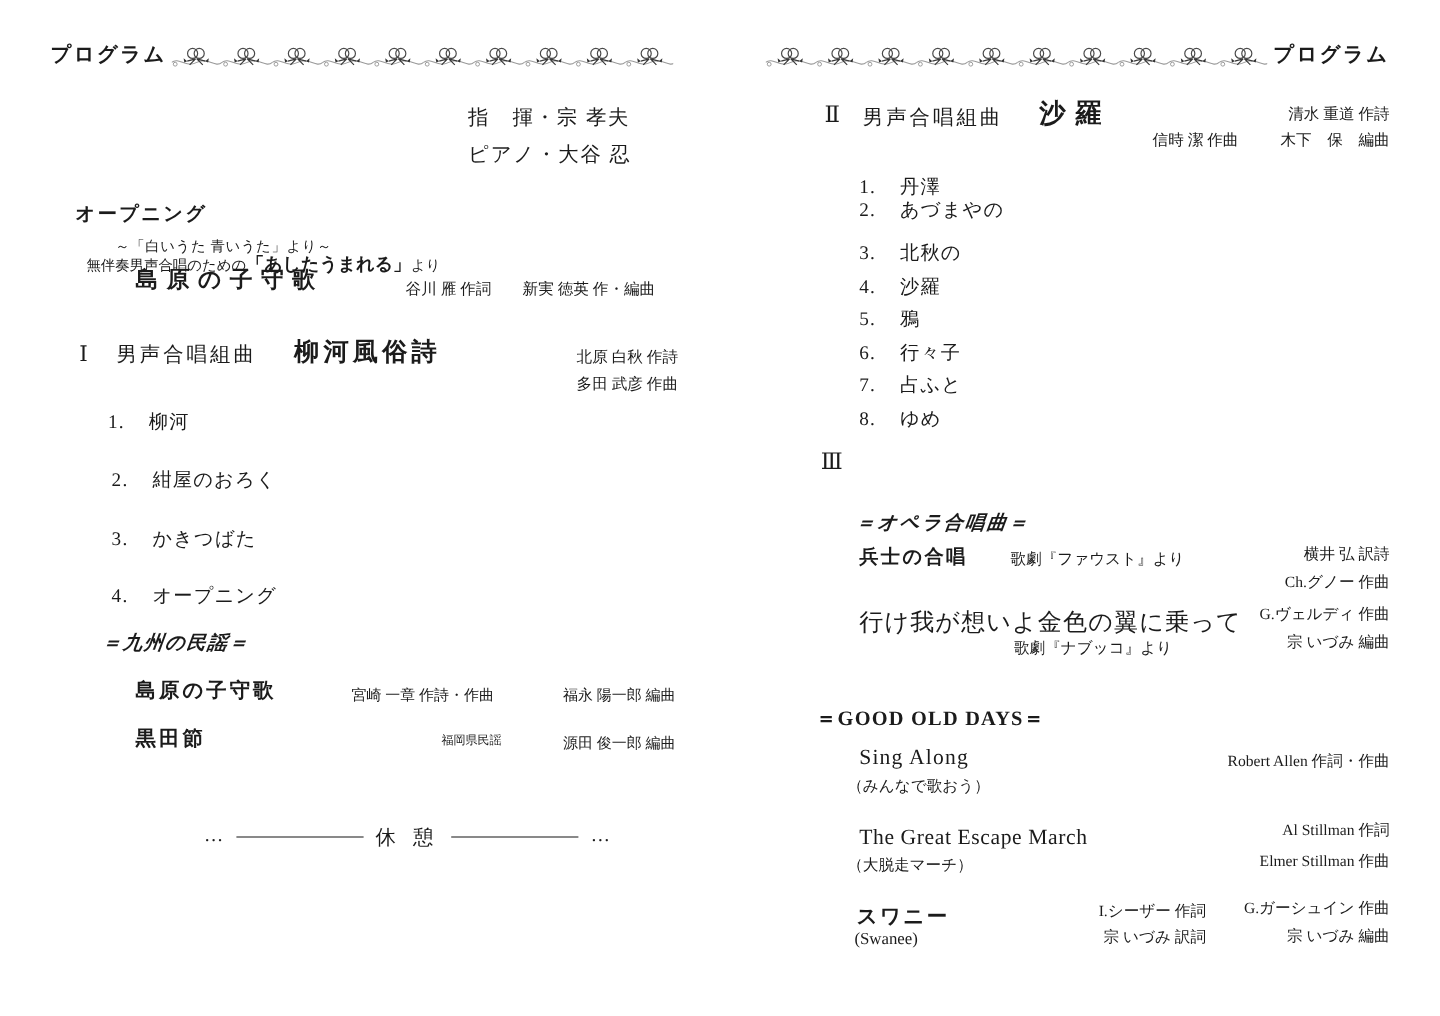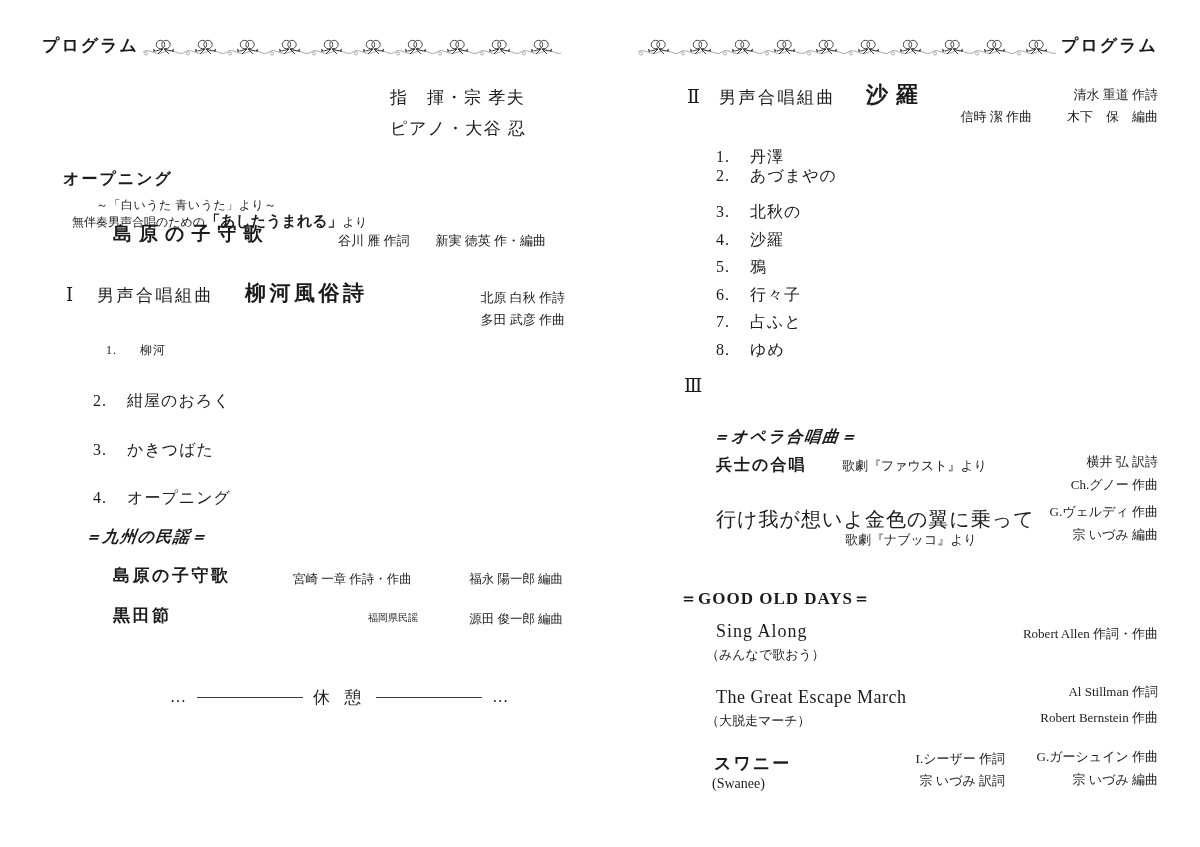--- a/index.html
+++ b/index.html
@@ -60,21 +60,21 @@
   </div>
   <div class="t m" style="left:113px;top:223px;font-size:19px;letter-spacing:7px">島原の子守歌</div>
   <div class="t" style="left:338px;top:234px;font-size:13px">谷川 雁 作詞　　新実 徳英 作・編曲</div>
 
   <div class="t" style="left:66px;top:285px;font-size:18px">Ⅰ</div>
   <div class="t" style="left:97px;top:286px;font-size:17px;letter-spacing:2.5px">男声合唱組曲</div>
   <div class="t m" style="left:245px;top:281px;font-size:21px;letter-spacing:3.5px">柳河風俗詩</div>
   <div class="t r" style="left:415px;top:291px;width:150px;font-size:13px">北原 白秋 作詩</div>
   <div class="t r" style="left:415px;top:313px;width:150px;font-size:13px">多田 武彦 作曲</div>
 
-  <div class="t songrow" style="left:106px;top:344px;font-size:12px;letter-spacing:1px">
+  <div class="t songrow" style="left:90px;top:344px;font-size:16px;letter-spacing:1px">
     <span class="num">1.</span><span class="stitle">柳河</span>
   </div>
   <div class="t songrow" style="left:93px;top:392px;font-size:16px;letter-spacing:1px">
     <span class="num">2.</span><span class="stitle">紺屋のおろく</span>
   </div>
   <div class="t songrow" style="left:93px;top:441px;font-size:16px;letter-spacing:1px">
     <span class="num">3.</span><span class="stitle">かきつばた</span>
   </div>
   <div class="t songrow" style="left:93px;top:489px;font-size:16px;letter-spacing:1px">
     <span class="num">4.</span><span class="stitle">オープニング</span>
@@ -158,21 +158,21 @@
 
   <div class="t m" style="left:680px;top:589px;font-size:17px;letter-spacing:1px;">＝GOOD OLD DAYS＝</div>
 
   <div class="t" style="left:716px;top:621px;font-size:18px;letter-spacing:1px">Sing Along</div>
   <div class="t" style="left:706px;top:648px;font-size:13px">（みんなで歌おう）</div>
   <div class="t r" style="left:1008px;top:627px;width:150px;font-size:13px">Robert Allen 作詞・作曲</div>
 
   <div class="t" style="left:716px;top:687px;font-size:18px;letter-spacing:0.5px">The Great Escape March</div>
   <div class="t" style="left:706px;top:714px;font-size:13px">（大脱走マーチ）</div>
   <div class="t r" style="left:1008px;top:685px;width:150px;font-size:13px">Al Stillman 作詞</div>
-  <div class="t r" style="left:1008px;top:711px;width:150px;font-size:13px">Robert Bernstein 作曲</div>
+  <div class="t r" style="left:1008px;top:711px;width:150px;font-size:13px">Elmer Stillman 作曲</div>
 
   <div class="t m" style="left:714px;top:754px;font-size:17px;letter-spacing:2px">スワニー</div>
   <div class="t" style="left:712px;top:776px;font-size:14px">(Swanee)</div>
   <div class="t r" style="left:860px;top:752px;width:145px;font-size:13px">I.シーザー 作詞</div>
   <div class="t r" style="left:860px;top:774px;width:145px;font-size:13px">宗 いづみ 訳詞</div>
   <div class="t r" style="left:1008px;top:750px;width:150px;font-size:13px">G.ガーシュイン 作曲</div>
   <div class="t r" style="left:1008px;top:773px;width:150px;font-size:13px">宗 いづみ 編曲</div>
 
 </div>
 

